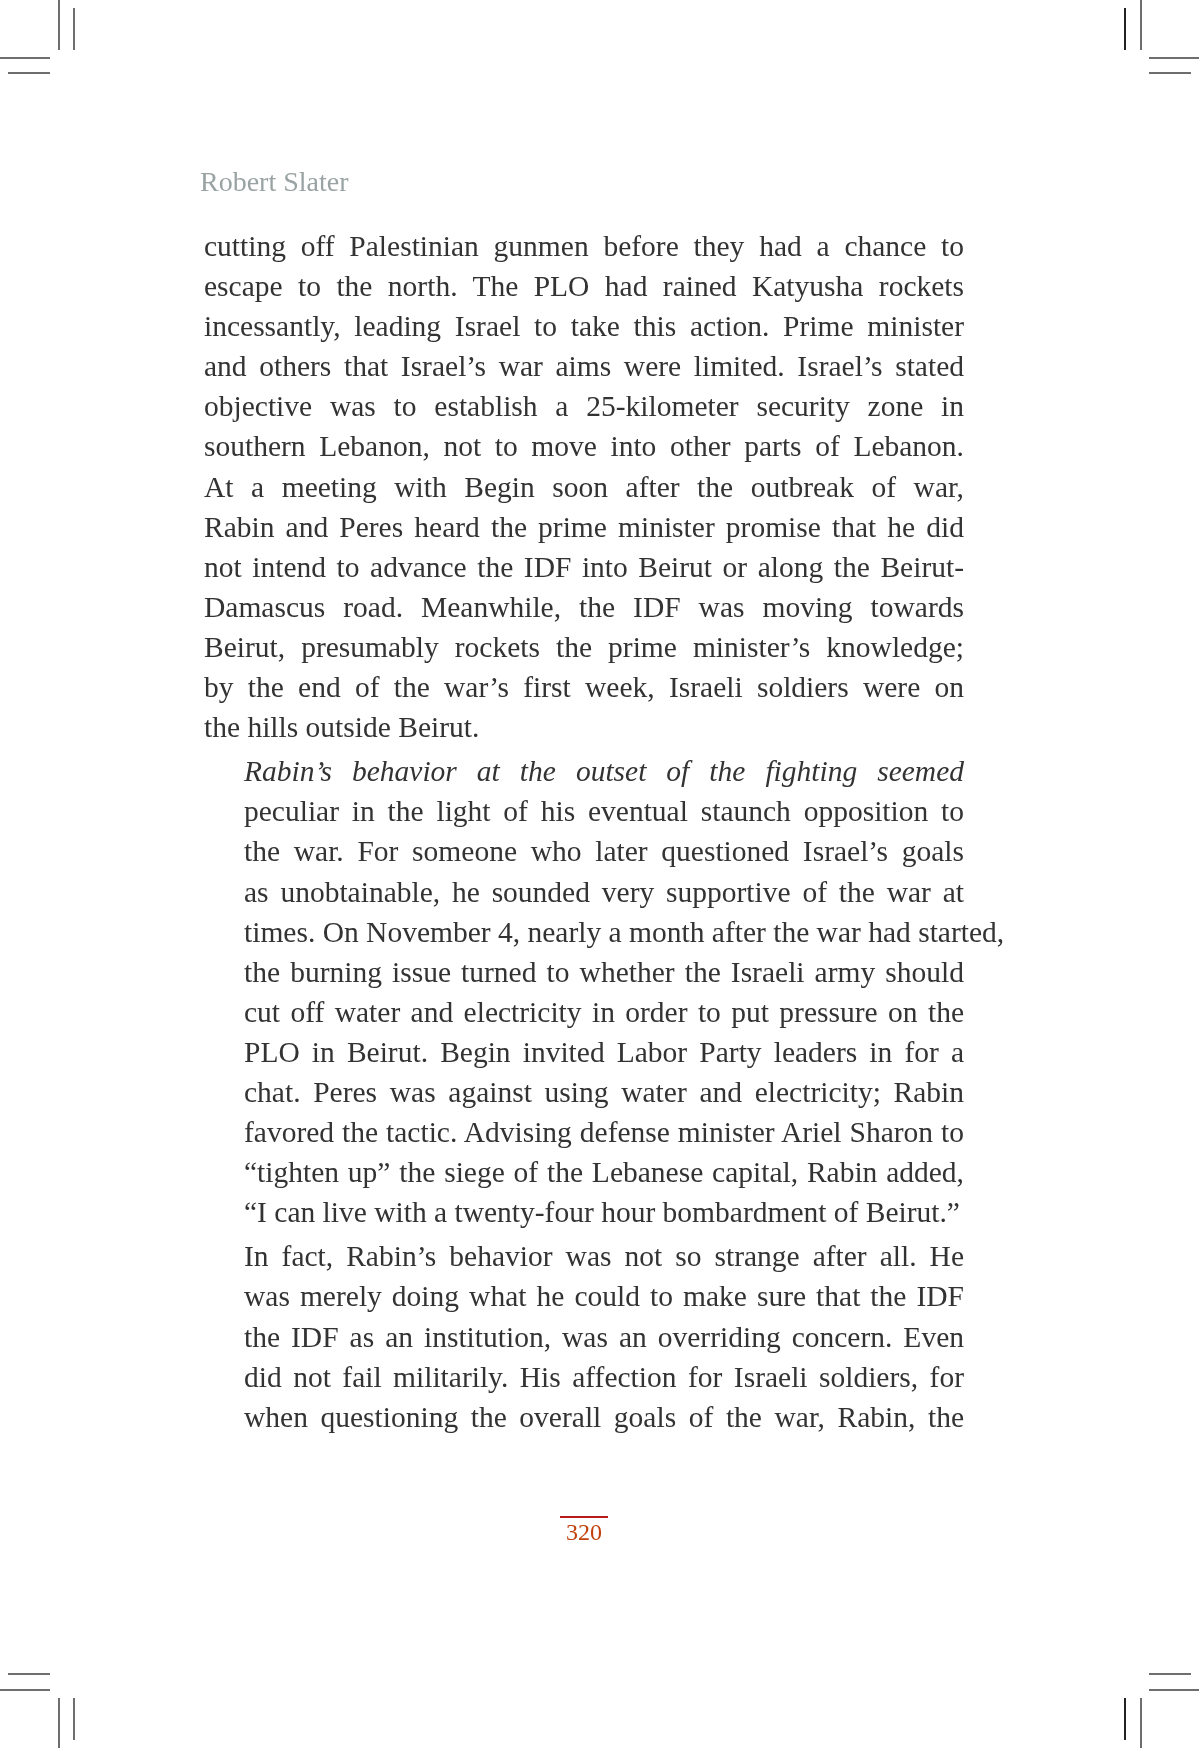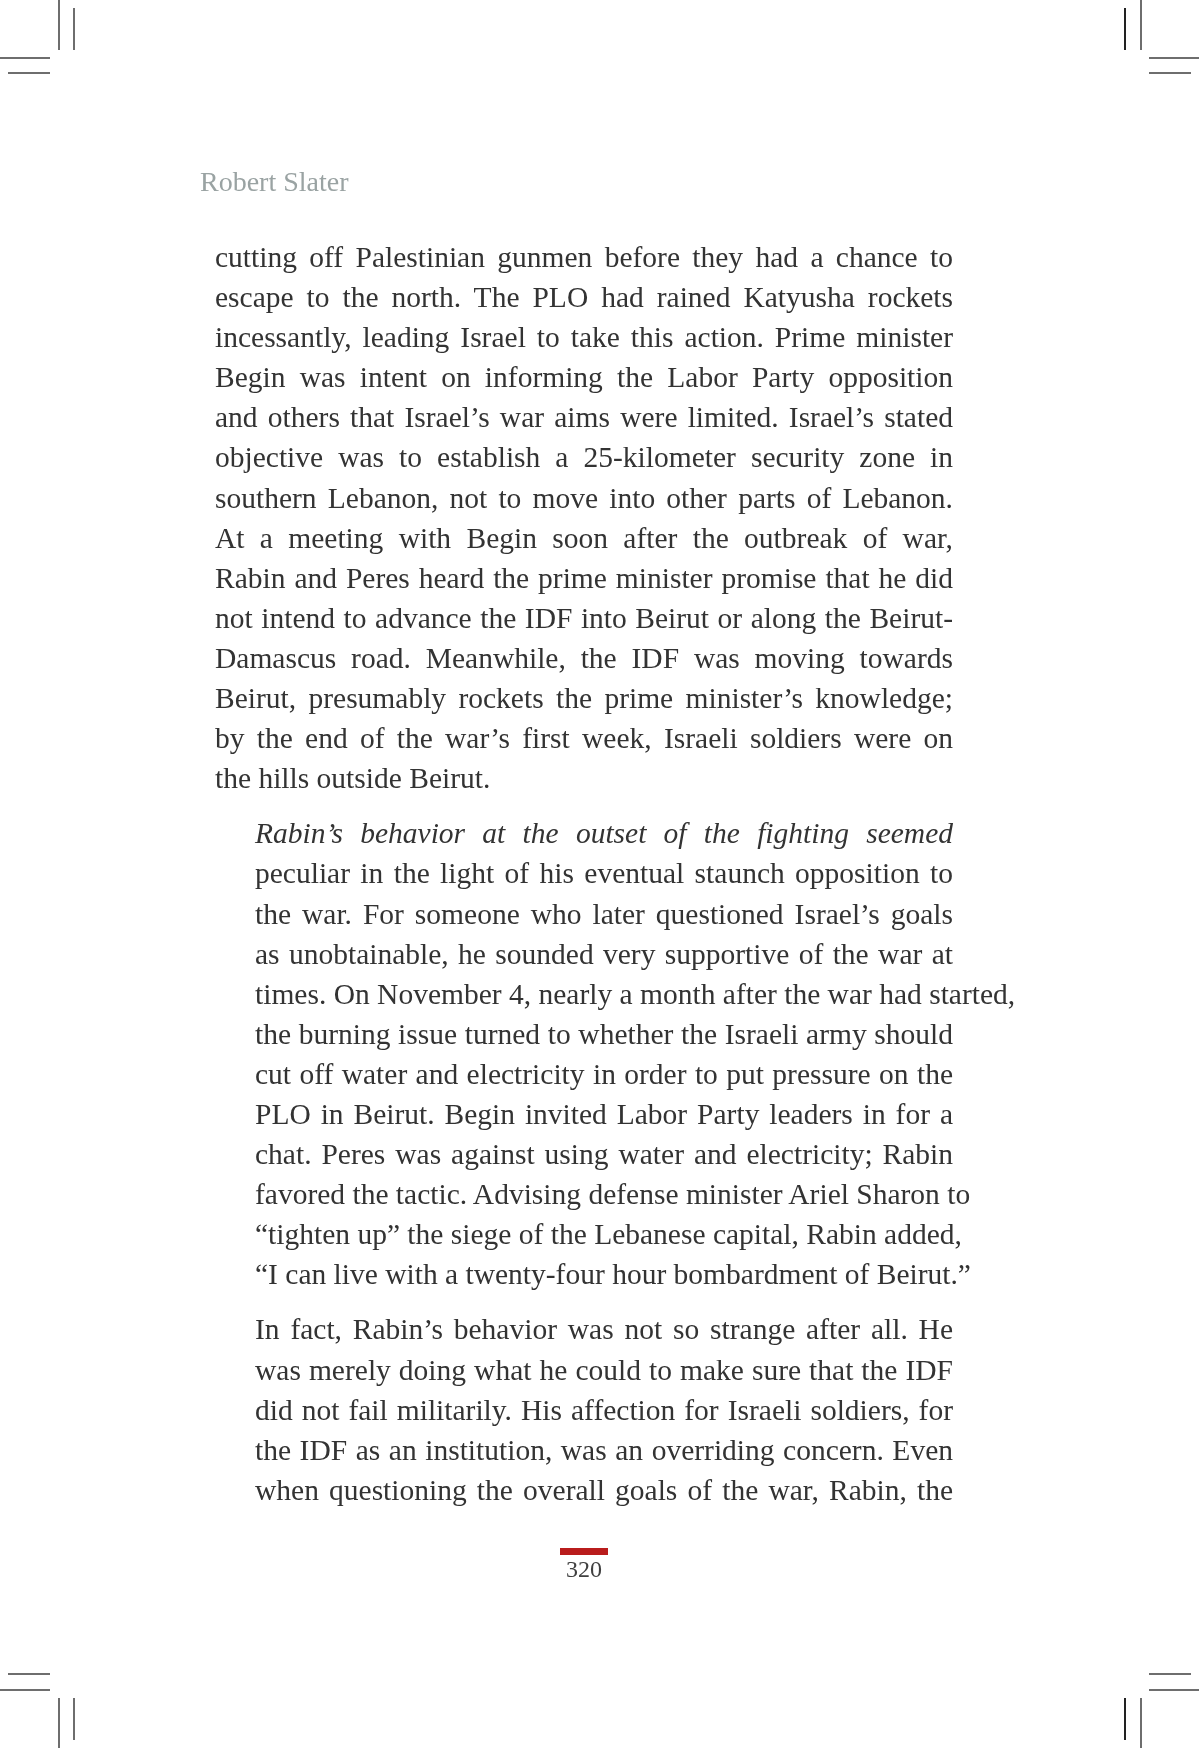--- a/index.html
+++ b/index.html
@@ -10,29 +10,29 @@
       position: absolute; left: 200px; top: 166px;
       font-family: "Liberation Serif", serif; font-size: 28px;
       color: #9aa3a3; letter-spacing: 0;
     }
     .body-text {
       position: absolute; left: 200px; top: 222px; width: 768px;
       font-family: "Liberation Serif", serif; font-size: 29.5px;
       line-height: 40.1px; color: #333;
       text-align: justify;
     }
-    .body-text p { margin: 15px; }
+    .body-text p { margin: 4px; }
     .body-text p.indent { text-indent: 40px; }
     .body-text .line { display: block; text-align: justify; text-align-last: justify; white-space: nowrap; }
     .body-text .line.last { text-align-last: left; }
     .page-number {
-      position: absolute; left: 560px; top: 1548px; width: 48px;
+      position: absolute; left: 560px; top: 1516px; width: 48px;
       text-align: center;
-      font-family: "Liberation Serif", serif; font-size: 24px; color: #404040;
-      border-top: 7px solid #b91c1c; padding-top: 1px; line-height: 26px;
+      font-family: "Liberation Serif", serif; font-size: 24px; color: #c2410c;
+      border-top: 2px solid #b91c1c; padding-top: 1px; line-height: 26px;
     }
   </style>
 </head>
 <body>
 
 <div class="crop" style="left:58px; top:0; width:2px; height:50px;"></div>
 <div class="crop" style="left:73px; top:8px; width:2px; height:42px;"></div>
 <div class="crop" style="left:0; top:57px; width:50px; height:2px;"></div>
 <div class="crop" style="left:8px; top:72px; width:42px; height:2px;"></div>
 
@@ -51,21 +51,20 @@
 <div class="crop dark" style="left:1124px; top:1698px; width:2px; height:42px;"></div>
 <div class="crop" style="left:1140px; top:1698px; width:2px; height:50px;"></div>
 
 <div class="running-head">Robert Slater</div>
 
 <div class="body-text">
   <p>
       <span class="line">cutting off Palestinian gunmen before they had a chance to</span>
       <span class="line">escape to the north. The PLO had rained Katyusha rockets</span>
       <span class="line">incessantly, leading Israel to take this action. Prime minister</span>
-      <span class="line">Begin was intent on informing the Labor Party opposition</span>
       <span class="line">and others that Israel’s war aims were limited. Israel’s stated</span>
       <span class="line">objective was to establish a 25-kilometer security zone in</span>
       <span class="line">southern Lebanon, not to move into other parts of Lebanon.</span>
       <span class="line">At a meeting with Begin soon after the outbreak of war,</span>
       <span class="line">Rabin and Peres heard the prime minister promise that he did</span>
       <span class="line">not intend to advance the IDF into Beirut or along the Beirut-</span>
       <span class="line">Damascus road. Meanwhile, the IDF was moving towards</span>
       <span class="line">Beirut, presumably rockets the prime minister’s knowledge;</span>
       <span class="line">by the end of the war’s first week, Israeli soldiers were on</span>
       <span class="line last">the hills outside Beirut.</span>
@@ -80,19 +79,19 @@
       <span class="line">cut off water and electricity in order to put pressure on the</span>
       <span class="line">PLO in Beirut. Begin invited Labor Party leaders in for a</span>
       <span class="line">chat. Peres was against using water and electricity; Rabin</span>
       <span class="line">favored the tactic. Advising defense minister Ariel Sharon to</span>
       <span class="line">“tighten up” the siege of the Lebanese capital, Rabin added,</span>
       <span class="line last">“I can live with a twenty-four hour bombardment of Beirut.”</span>
     </p>
   <p class="indent">
       <span class="line" style="text-indent: 40px;">In fact, Rabin’s behavior was not so strange after all. He</span>
       <span class="line">was merely doing what he could to make sure that the IDF</span>
+      <span class="line">the IDF as an institution, was an overriding concern. Even</span>
       <span class="line">did not fail militarily. His affection for Israeli soldiers, for</span>
-      <span class="line">the IDF as an institution, was an overriding concern. Even</span>
       <span class="line">when questioning the overall goals of the war, Rabin, the</span>
     </p>
 </div>
 
 <div class="page-number">320</div>
 
 </body></html>

